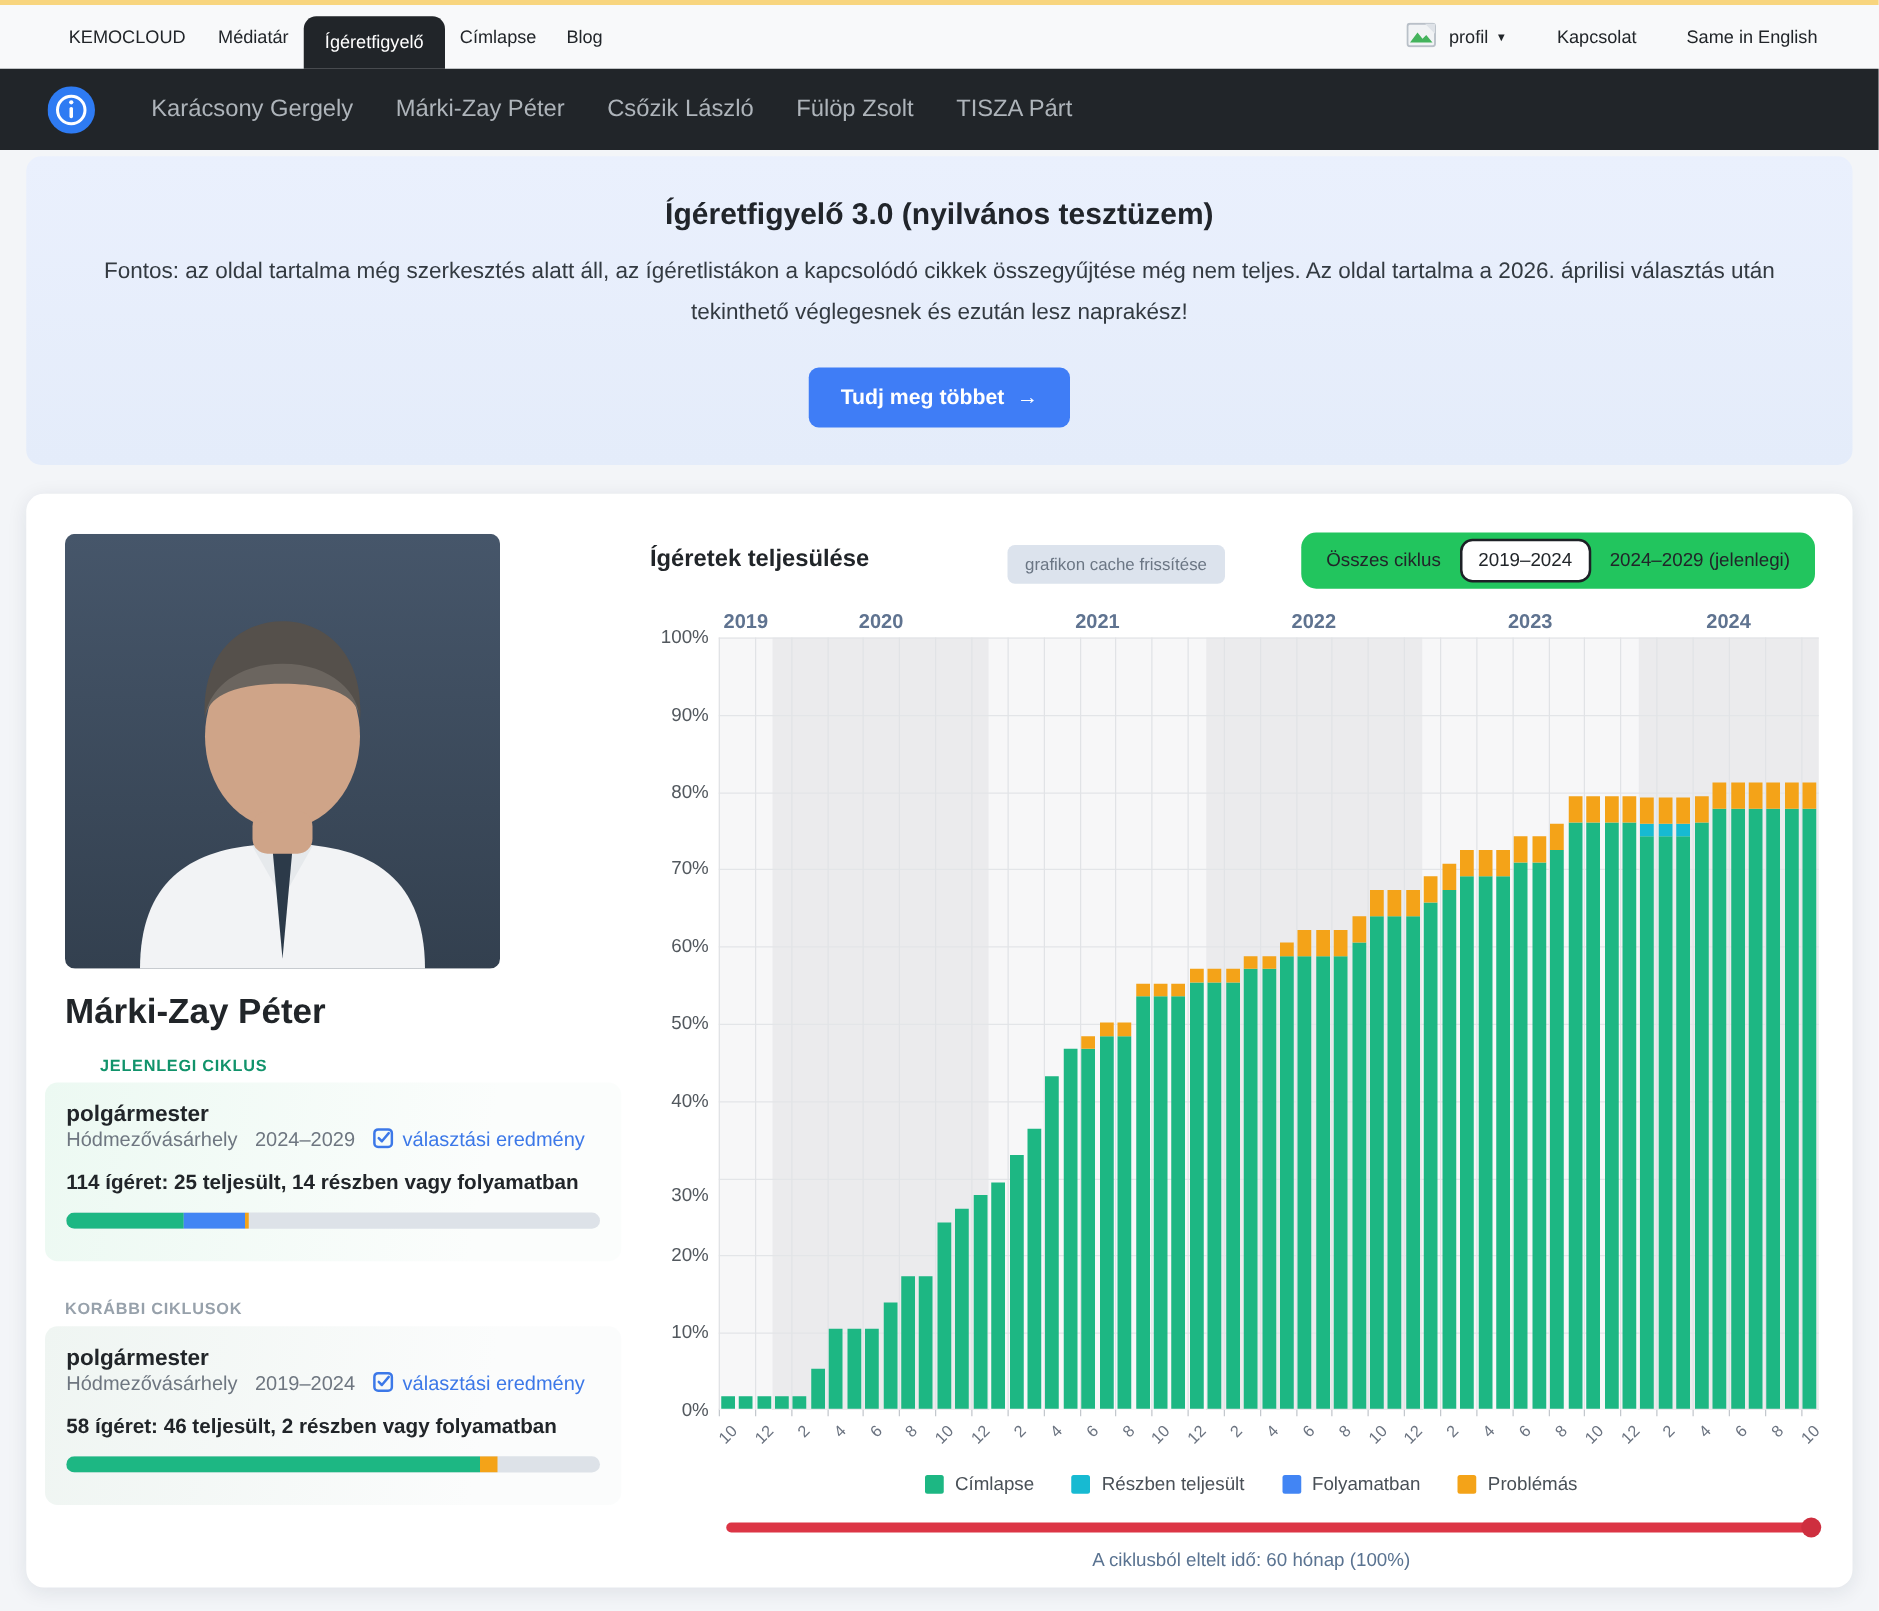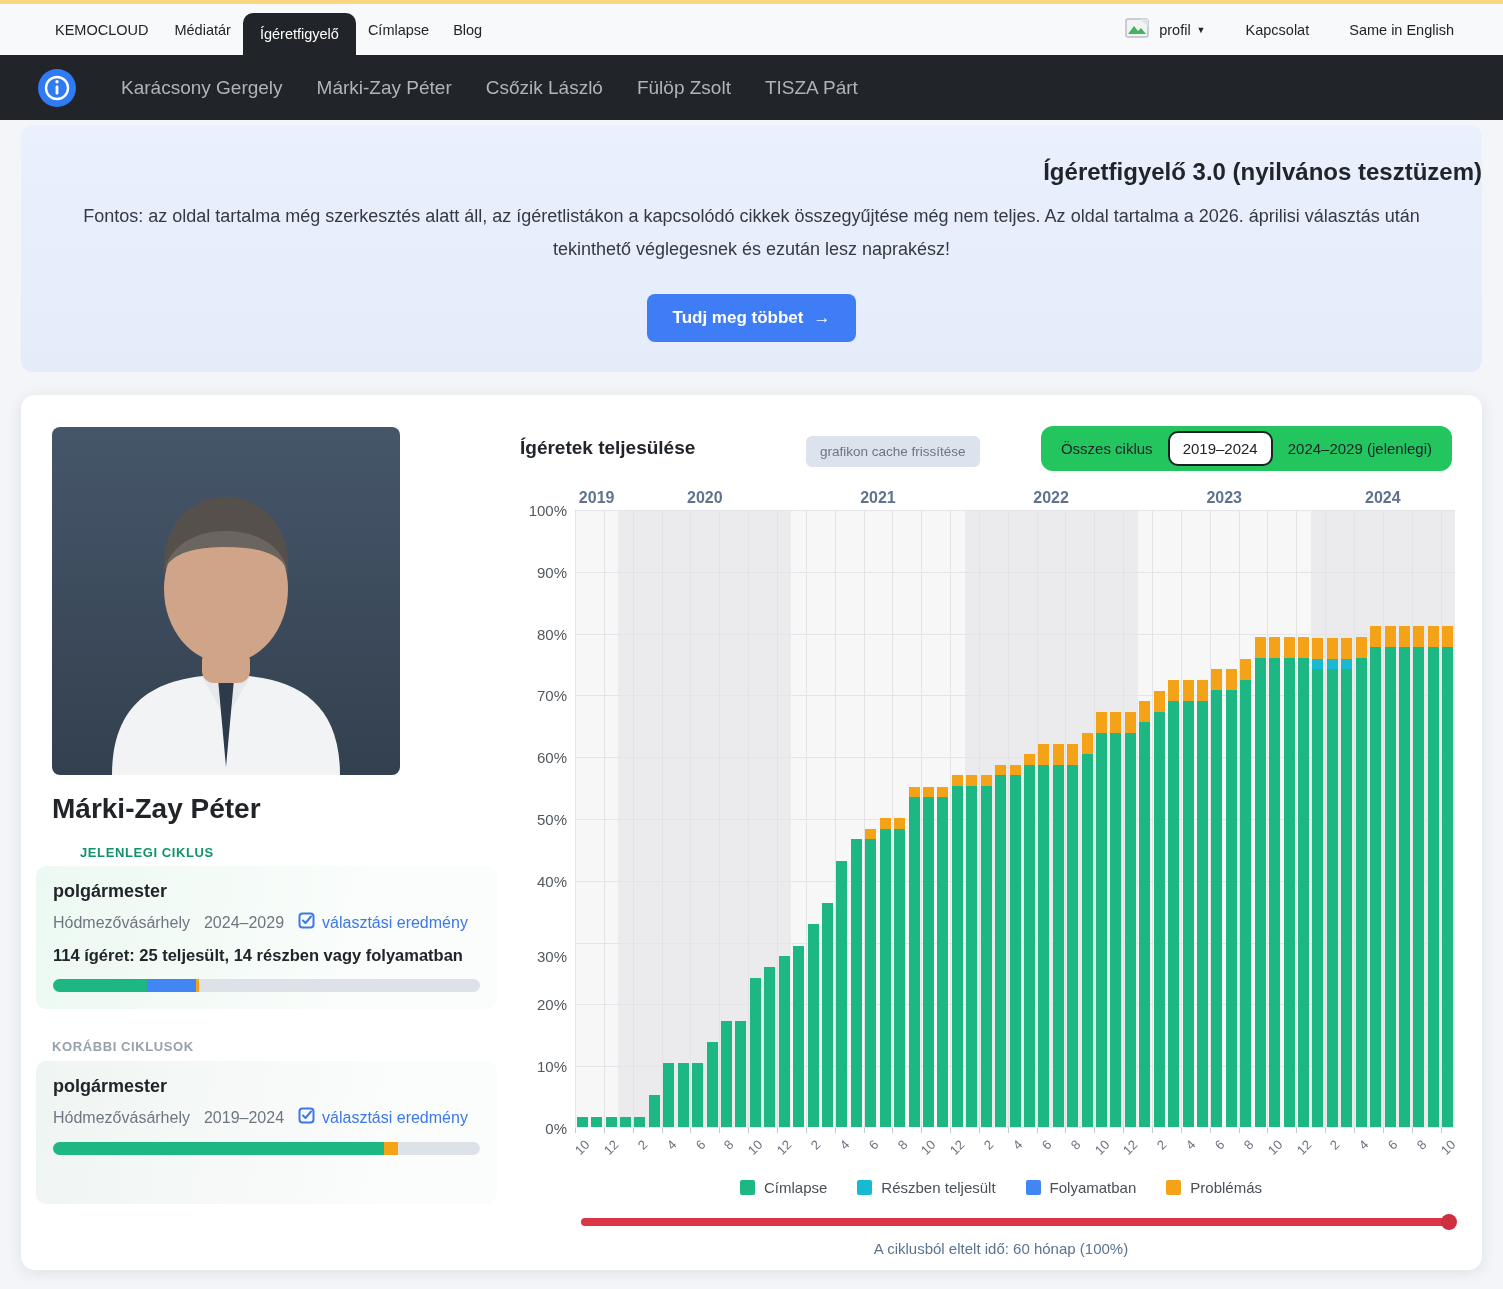--- a/index.html
+++ b/index.html
@@ -35,21 +35,21 @@
   }
   .info-badge { width:38px; height:38px; margin-right:28px; cursor:pointer; flex:0 0 auto; }
   .darknav a.pnav {
     color:#aeb4ba; text-decoration:none; font-size:19px; padding:0 17px; white-space:nowrap; cursor:pointer;
   }
   
   .hero {
     position:absolute; left:21px; top:125px; width:1461px; height:247px;
     background:linear-gradient(180deg,#eaf0fd 0%,#e4ecfa 100%); border-radius:12px; text-align:center;
   }
-  .hero h2 { font-size:24px; font-weight:700; color:#21252b; padding-top:33px;text-align:right; }
+  .hero h2 { font-size:24px; font-weight:700; color:#21252b; padding-top:33px; }
   .hero p {
     font-size:18px; color:#333a41; line-height:1.85; width:1390px; margin:14px auto 0;
   }
   .hero .cta {
     display:inline-flex; align-items:center; gap:10px; margin-top:27px;
     background:#3f7df6; color:#fff; font-size:17px; font-weight:700;
     border:none; border-radius:8px; padding:14px 26px; cursor:pointer;
   }
   
   .maincard {
@@ -64,21 +64,21 @@
   .sect-label { position:absolute; left:31px; font-size:13px; font-weight:700; letter-spacing:.6px; }
   .sect-green { top:450px; color:#11936b;margin-left:28px; }
   .sect-gray  { top:644px; color:#97a1ab; }
   .cycle-card {
     position:absolute; left:15px; width:461px; height:143px;
     border-radius:10px; padding:15px 17px;
   }
   .cc1 { top:471px; background:linear-gradient(100deg,#ecf9f2 0%,#fbfdfc 75%); }
   .cc2 { top:666px; background:linear-gradient(100deg,#eff5f2 0%,#fbfcfc 75%); }
   .cycle-role { font-size:18px; font-weight:700; }
-  .cycle-meta { display:flex; align-items:center; gap:14px; margin-top:10px; font-size:16px; color:#6e7680; }
+  .cycle-meta { display:flex; align-items:center; gap:14px; font-size:16px; color:#6e7680; }
   .cycle-link { color:#3c78e8; text-decoration:none; display:inline-flex; align-items:center; gap:7px; cursor:pointer; }
   .cycle-summary { margin-top:13px; font-size:16.5px; font-weight:700; color:#212529; }
   .pbar {
     margin-top:14px; height:13px; border-radius:7px; background:#dde2e8;
     overflow:hidden; display:flex;
   }
   .pbar .seg { height:100%; }
   
   .chart-title { position:absolute; left:499px; top:42px; font-size:19px; font-weight:700; }
   .cache-btn {
@@ -243,20 +243,21 @@
       <a class="cycle-link">
         <span>
           <svg width="17" height="17" viewBox="0 0 17 17">
             <rect x="1.5" y="1.5" width="14" height="14" rx="3" fill="none" stroke="#3c78e8" stroke-width="2"></rect>
             <path d="M5 8.5 L7.5 11 L13 4.5" fill="none" stroke="#3c78e8" stroke-width="2" stroke-linecap="round" stroke-linejoin="round"></path>
           </svg>
         </span>
         <span>választási eredmény</span>
       </a>
     </div>
+    <div class="cycle-summary">58 ígéret: 46 teljesült, 2 részben vagy folyamatban</div>
     <div class="pbar">
         <div class="seg" style="width: 77.5%; background: rgb(29, 183, 131);"></div>
         <div class="seg" style="width: 3.4%; background: rgb(244, 163, 24);"></div>
       </div>
   </div>
 
   <div class="chart-title">Ígéretek teljesülése</div>
   <button class="cache-btn">grafikon cache frissítése</button>
   <div class="segmented">
     <span class="seg-tab">Összes ciklus</span>

